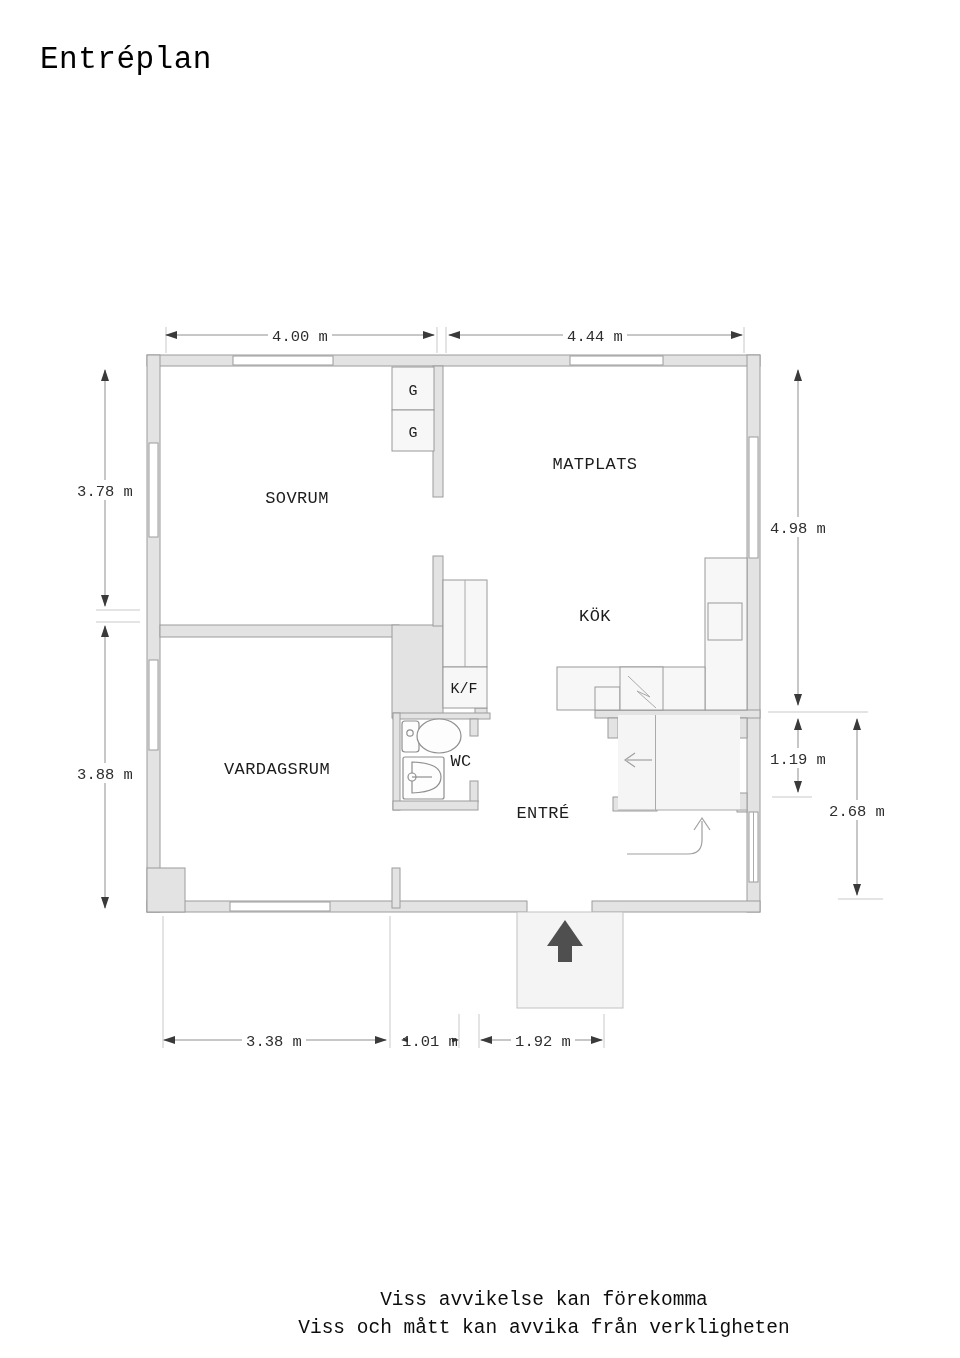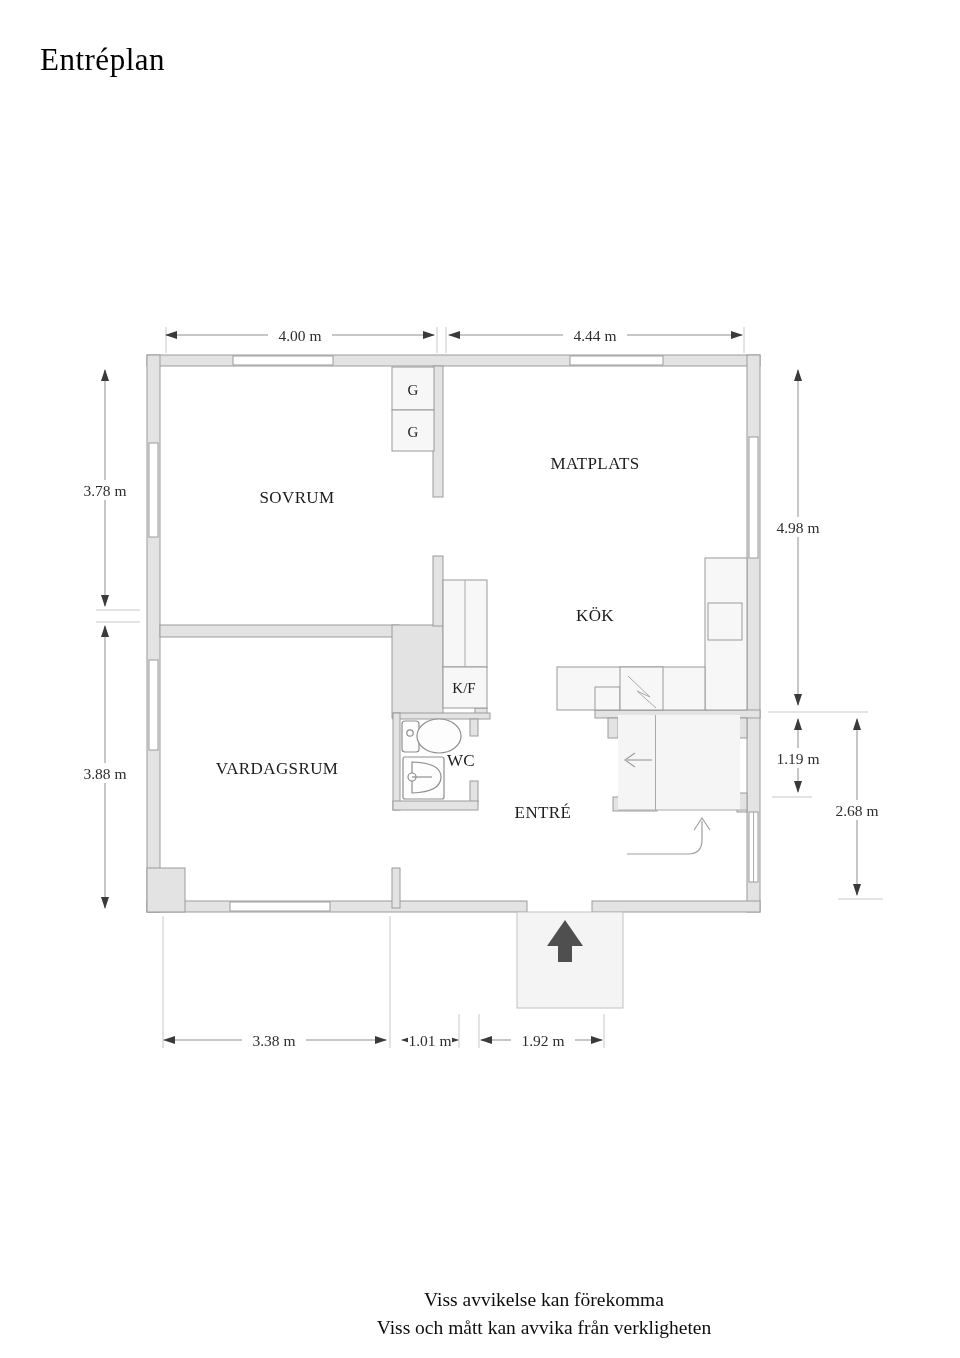--- a/index.html
+++ b/index.html
@@ -1,17 +1,17 @@
 <!DOCTYPE html>
 <html><head>
 <meta charset="utf-8">
 <style>
   html,body{margin:0;padding:0;background:#ffffff;}
   .page{position:relative;width:960px;height:1358px;background:#fff;overflow:hidden;
-        font-family:Liberation Serif, serif;}
+        font-family:Liberation Mono, monospace;}
   .title{position:absolute;left:40px;top:42px;font-size:31px;color:#000;letter-spacing:.5px;}
   .footer{position:absolute;left:16px;top:1286px;width:960px;text-align:center;color:#0d0d0d;
           font-size:19.5px;line-height:28px;padding-left:48px;}
   svg{position:absolute;left:0;top:0;}
   .w{fill:#e3e3e3;stroke:#9c9c9c;stroke-width:1;}
   .win{fill:#ffffff;stroke:#9c9c9c;stroke-width:1;}
   .fx{fill:#f7f7f7;stroke:#9a9a9a;stroke-width:1;}
   .fx2{fill:#fdfdfd;stroke:#8f8f8f;stroke-width:1.2;}
   .dim{stroke:#8f8f8f;stroke-width:1;}
   .ext{stroke:#c9c9c9;stroke-width:1;}

